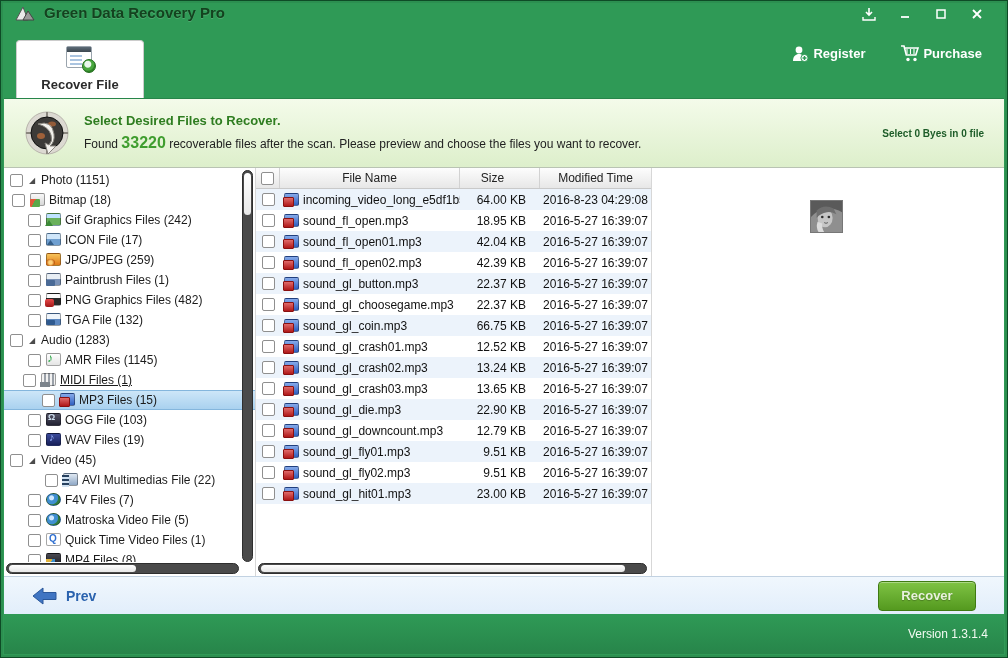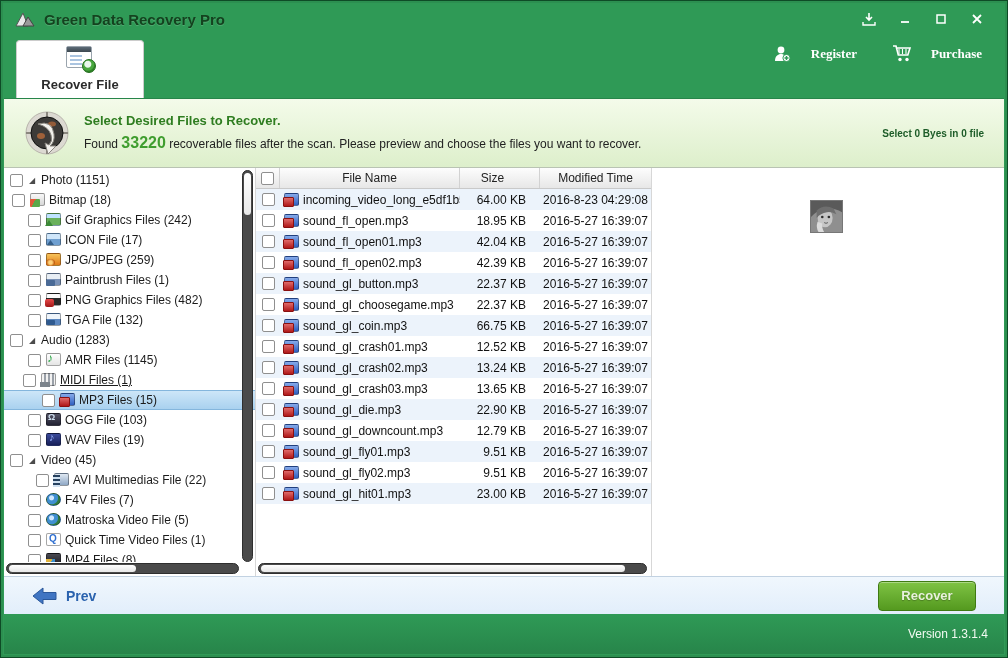--- a/index.html
+++ b/index.html
@@ -3,21 +3,21 @@
 <meta charset="utf-8">
 <style>
   * { margin:0; padding:0; box-sizing:border-box; }
   html,body { width:1008px; height:658px; font-family:"Liberation Sans", sans-serif; background:#c9d6c9; }
   .window {
     width:1008px; height:658px; display:flex; flex-direction:column;
     background:#2f9a56; border:1px solid #0e4b26; padding:3px;
     box-shadow: inset 0 0 0 2px #2c8f50;
   }
   
-  .titlebar { height:30px; display:flex; align-items:center; padding:0 6px 0 10px; }
+  .titlebar { height:30px; display:flex; align-items:flex-start; padding:0 6px 0 10px; }
   .logo { width:22px; height:18px; margin-right:8px; }
   .app-title { font-size:15px; font-weight:bold; color:#14421f; text-shadow:0 1px 0 rgba(255,255,255,.15); }
   .win-controls { margin-left:auto; display:flex; align-items:center; gap:6px; padding-right:6px; }
   .win-btn { width:30px; height:20px; display:flex; align-items:center; justify-content:center; color:#fff; cursor:pointer; }
   .win-btn svg { display:block; }
   
   .header-row { height:64px; display:flex; align-items:flex-end; padding:0 12px; position:relative; }
   .tab { width:128px; height:55px; display:flex; flex-direction:column; align-items:center; justify-content:flex-end;
          padding-bottom:6px; border-radius:4px 4px 0 0; cursor:pointer; }
   .tab.scan { background:linear-gradient(#35a25f,#2b9150); border:1px solid #1f7a40; box-shadow:inset 0 1px 0 rgba(255,255,255,.25); margin-right:10px; }
@@ -31,21 +31,21 @@
   .icon-scan .lens { position:absolute; left:0; top:4px; width:13px; height:13px; border:3px solid #5a6e78; border-radius:50%; background:rgba(220,240,250,.7); }
   .icon-scan .handle { position:absolute; left:11px; top:18px; width:3px; height:8px; background:#54666f; transform:rotate(-45deg); border-radius:2px; }
   
   .icon-recover .doc { position:absolute; left:3px; top:1px; width:26px; height:22px; background:#fff; border:1px solid #9aa4ad; border-radius:2px; }
   .icon-recover .doc::before { content:""; position:absolute; left:0; top:0; right:0; height:5px; background:linear-gradient(#5d6c77,#3c4750); }
   .icon-recover .doc::after { content:""; position:absolute; left:3px; top:8px; width:12px; height:10px;
       background:repeating-linear-gradient(#aac4e0 0 2px, transparent 2px 4px); }
   .icon-recover .ring { position:absolute; right:1px; bottom:0; width:14px; height:14px; border-radius:50%;
       background:radial-gradient(circle at 40% 35%, #e9f7ec 0 3px, #49a83e 4px 6px, #2e8326 7px); border:1px solid #1f6b1a; }
   .header-actions { position:absolute; right:22px; top:10px; display:flex; gap:34px; }
-  .action { display:flex; align-items:center; gap:18px; color:#fff; font-weight:bold; font-size:13px; cursor:pointer;font-family:Liberation Serif, serif; }
+  .action { display:flex; align-items:center; gap:2px; color:#fff; font-weight:bold; font-size:13px; cursor:pointer; }
   
   .banner { height:70px; background:linear-gradient(#f4fbea,#ddefcb); border-top:1px solid #27854a; border-bottom:1px solid #b9c3b3;
             display:flex; align-items:center; padding:0 20px; }
   .banner-icon { width:46px; height:46px; margin-right:14px; flex:0 0 auto; }
   .banner-texts { line-height:1.5; }
   .banner-title { color:#2e7d20; font-weight:bold; font-size:13px; }
   .banner-sub { font-size:12px; color:#222; }
   .found-count { color:#3f9d2f; font-weight:bold; font-size:16px; }
   .select-summary { margin-left:auto; color:#1d5c28; font-weight:bold; font-size:10px; }
   
@@ -298,21 +298,21 @@
 
     <span class="ficon wav-icon"></span>
     <span class="tree-label">WAV Files (19)</span>
   </div>
           <div class="tree-row" style="padding-left: 6px;">
     <span class="cbx"></span>
     <span class="tri">◢</span>
 
     <span class="tree-label">Video (45)</span>
   </div>
-          <div class="tree-row" style="padding-left: 32px;">
+          <div class="tree-row" style="padding-left: 41px;">
     <span class="cbx"></span>
 
     <span class="ficon avi-icon"></span>
     <span class="tree-label">AVI Multimedias File (22)</span>
   </div>
           <div class="tree-row" style="padding-left: 24px;">
     <span class="cbx"></span>
 
     <span class="ficon f4v-icon"></span>
     <span class="tree-label">F4V Files (7)</span>

